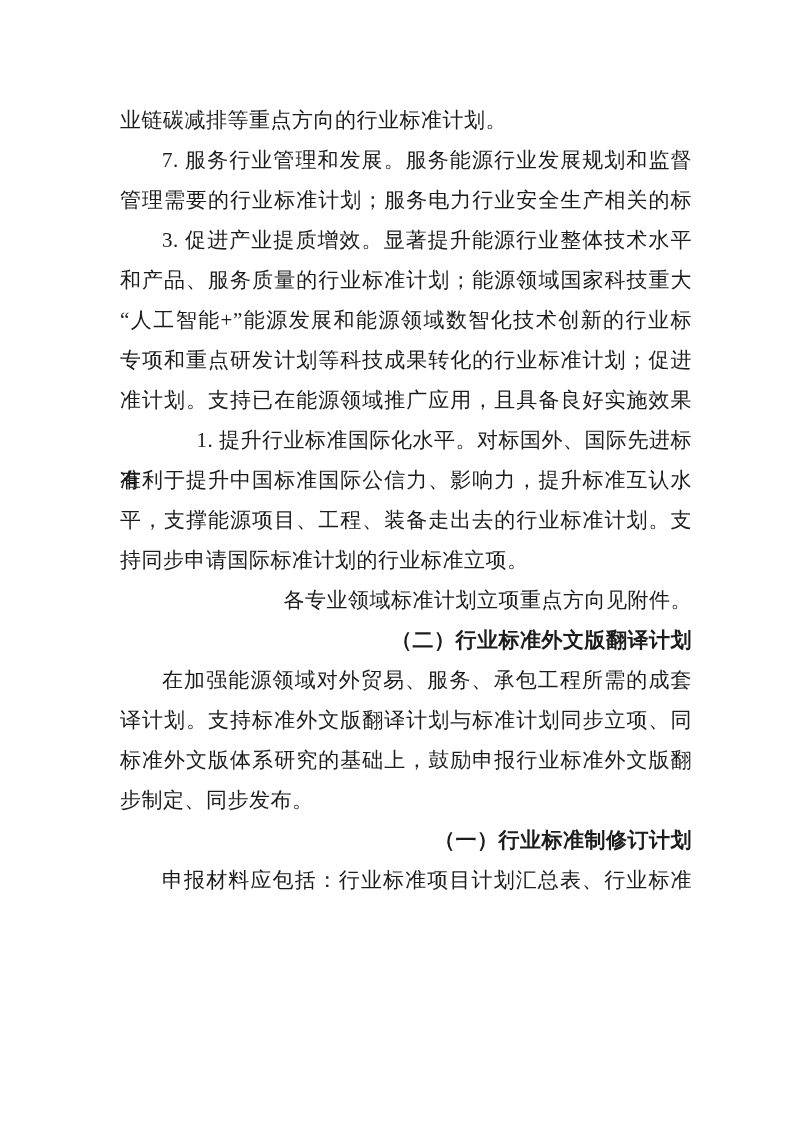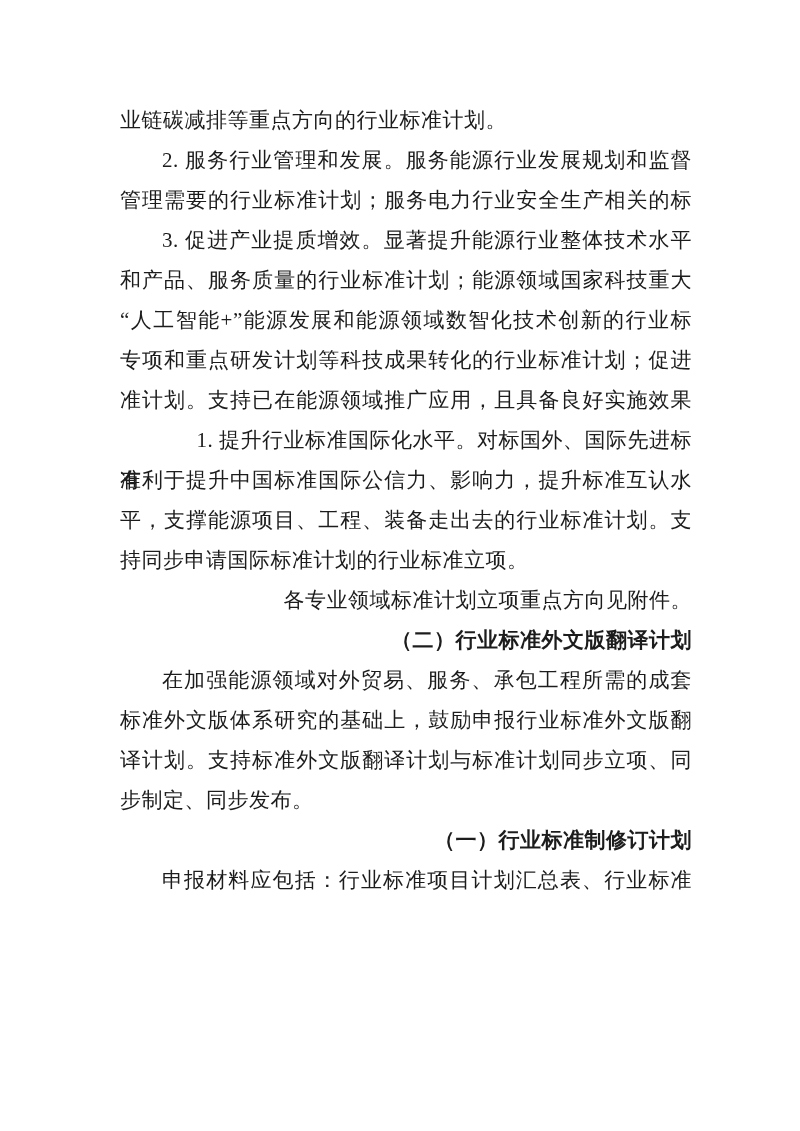--- a/index.html
+++ b/index.html
@@ -57,34 +57,34 @@
     letter-spacing: 2px;
     color: #1c1c1c;
   }
 </style>
 </head>
 <body>
 
 <div class="page">
   <div class="doc-body">
       <div class="line body">业链碳减排等重点方向的行业标准计划。</div>
-      <div class="line body indent just">2. 服务行业管理和发展。服务能源行业发展规划和监督</div>
+      <div class="line body indent just">7. 服务行业管理和发展。服务能源行业发展规划和监督</div>
       <div class="line body just">管理需要的行业标准计划；服务电力行业安全生产相关的标</div>
       <div class="line body indent just">3. 促进产业提质增效。显著提升能源行业整体技术水平</div>
       <div class="line body just">和产品、服务质量的行业标准计划；能源领域国家科技重大</div>
       <div class="line body just">“人工智能+”能源发展和能源领域数智化技术创新的行业标</div>
       <div class="line body just">专项和重点研发计划等科技成果转化的行业标准计划；促进</div>
       <div class="line body just">准计划。支持已在能源领域推广应用，且具备良好实施效果</div>
       <div class="line body indent just">1. 提升行业标准国际化水平。对标国外、国际先进标准，</div>
       <div class="line body just">有利于提升中国标准国际公信力、影响力，提升标准互认水</div>
       <div class="line body just">平，支撑能源项目、工程、装备走出去的行业标准计划。支</div>
       <div class="line body">持同步申请国际标准计划的行业标准立项。</div>
       <div class="line body indent">各专业领域标准计划立项重点方向见附件。</div>
       <div class="line h-bold indent">（二）行业标准外文版翻译计划</div>
       <div class="line body indent just">在加强能源领域对外贸易、服务、承包工程所需的成套</div>
+      <div class="line body just">译计划。支持标准外文版翻译计划与标准计划同步立项、同</div>
       <div class="line body just">标准外文版体系研究的基础上，鼓励申报行业标准外文版翻</div>
-      <div class="line body just">译计划。支持标准外文版翻译计划与标准计划同步立项、同</div>
       <div class="line body">步制定、同步发布。</div>
       <div class="line h-bold indent">（一）行业标准制修订计划</div>
       <div class="line body indent just">申报材料应包括：行业标准项目计划汇总表、行业标准</div>
     </div>
   <div class="footer">— 3 —</div>
 </div>
 
 </body></html>

